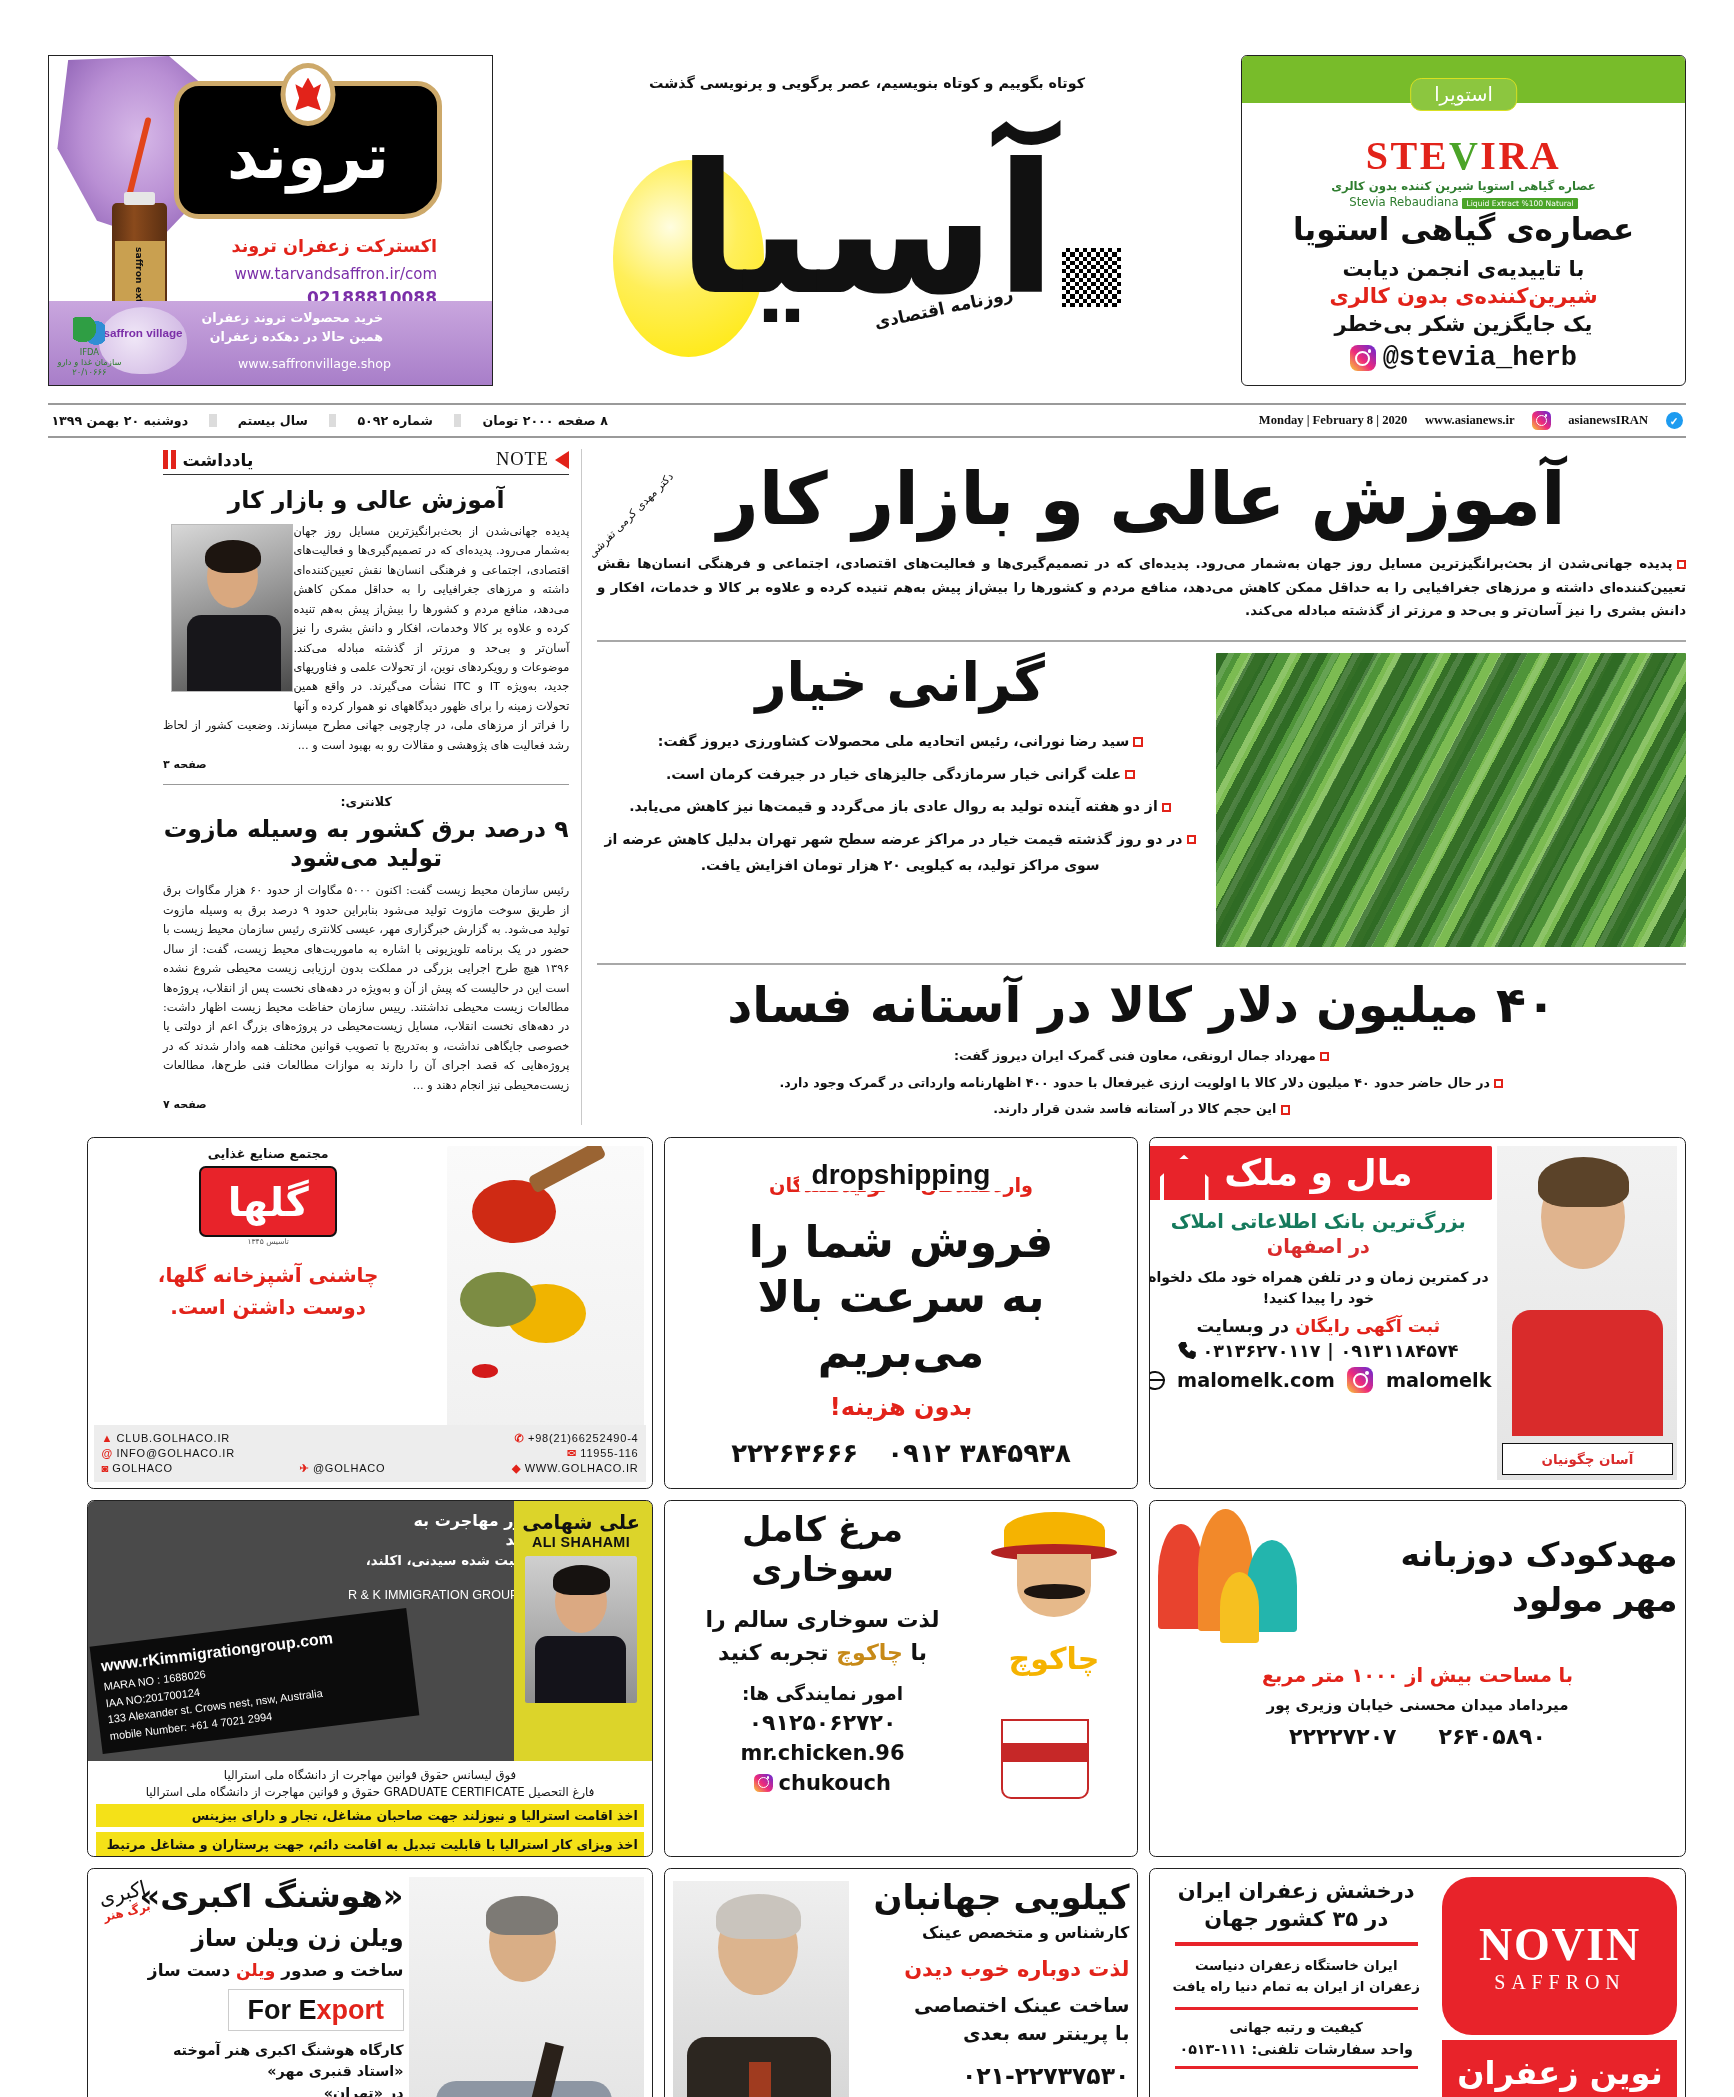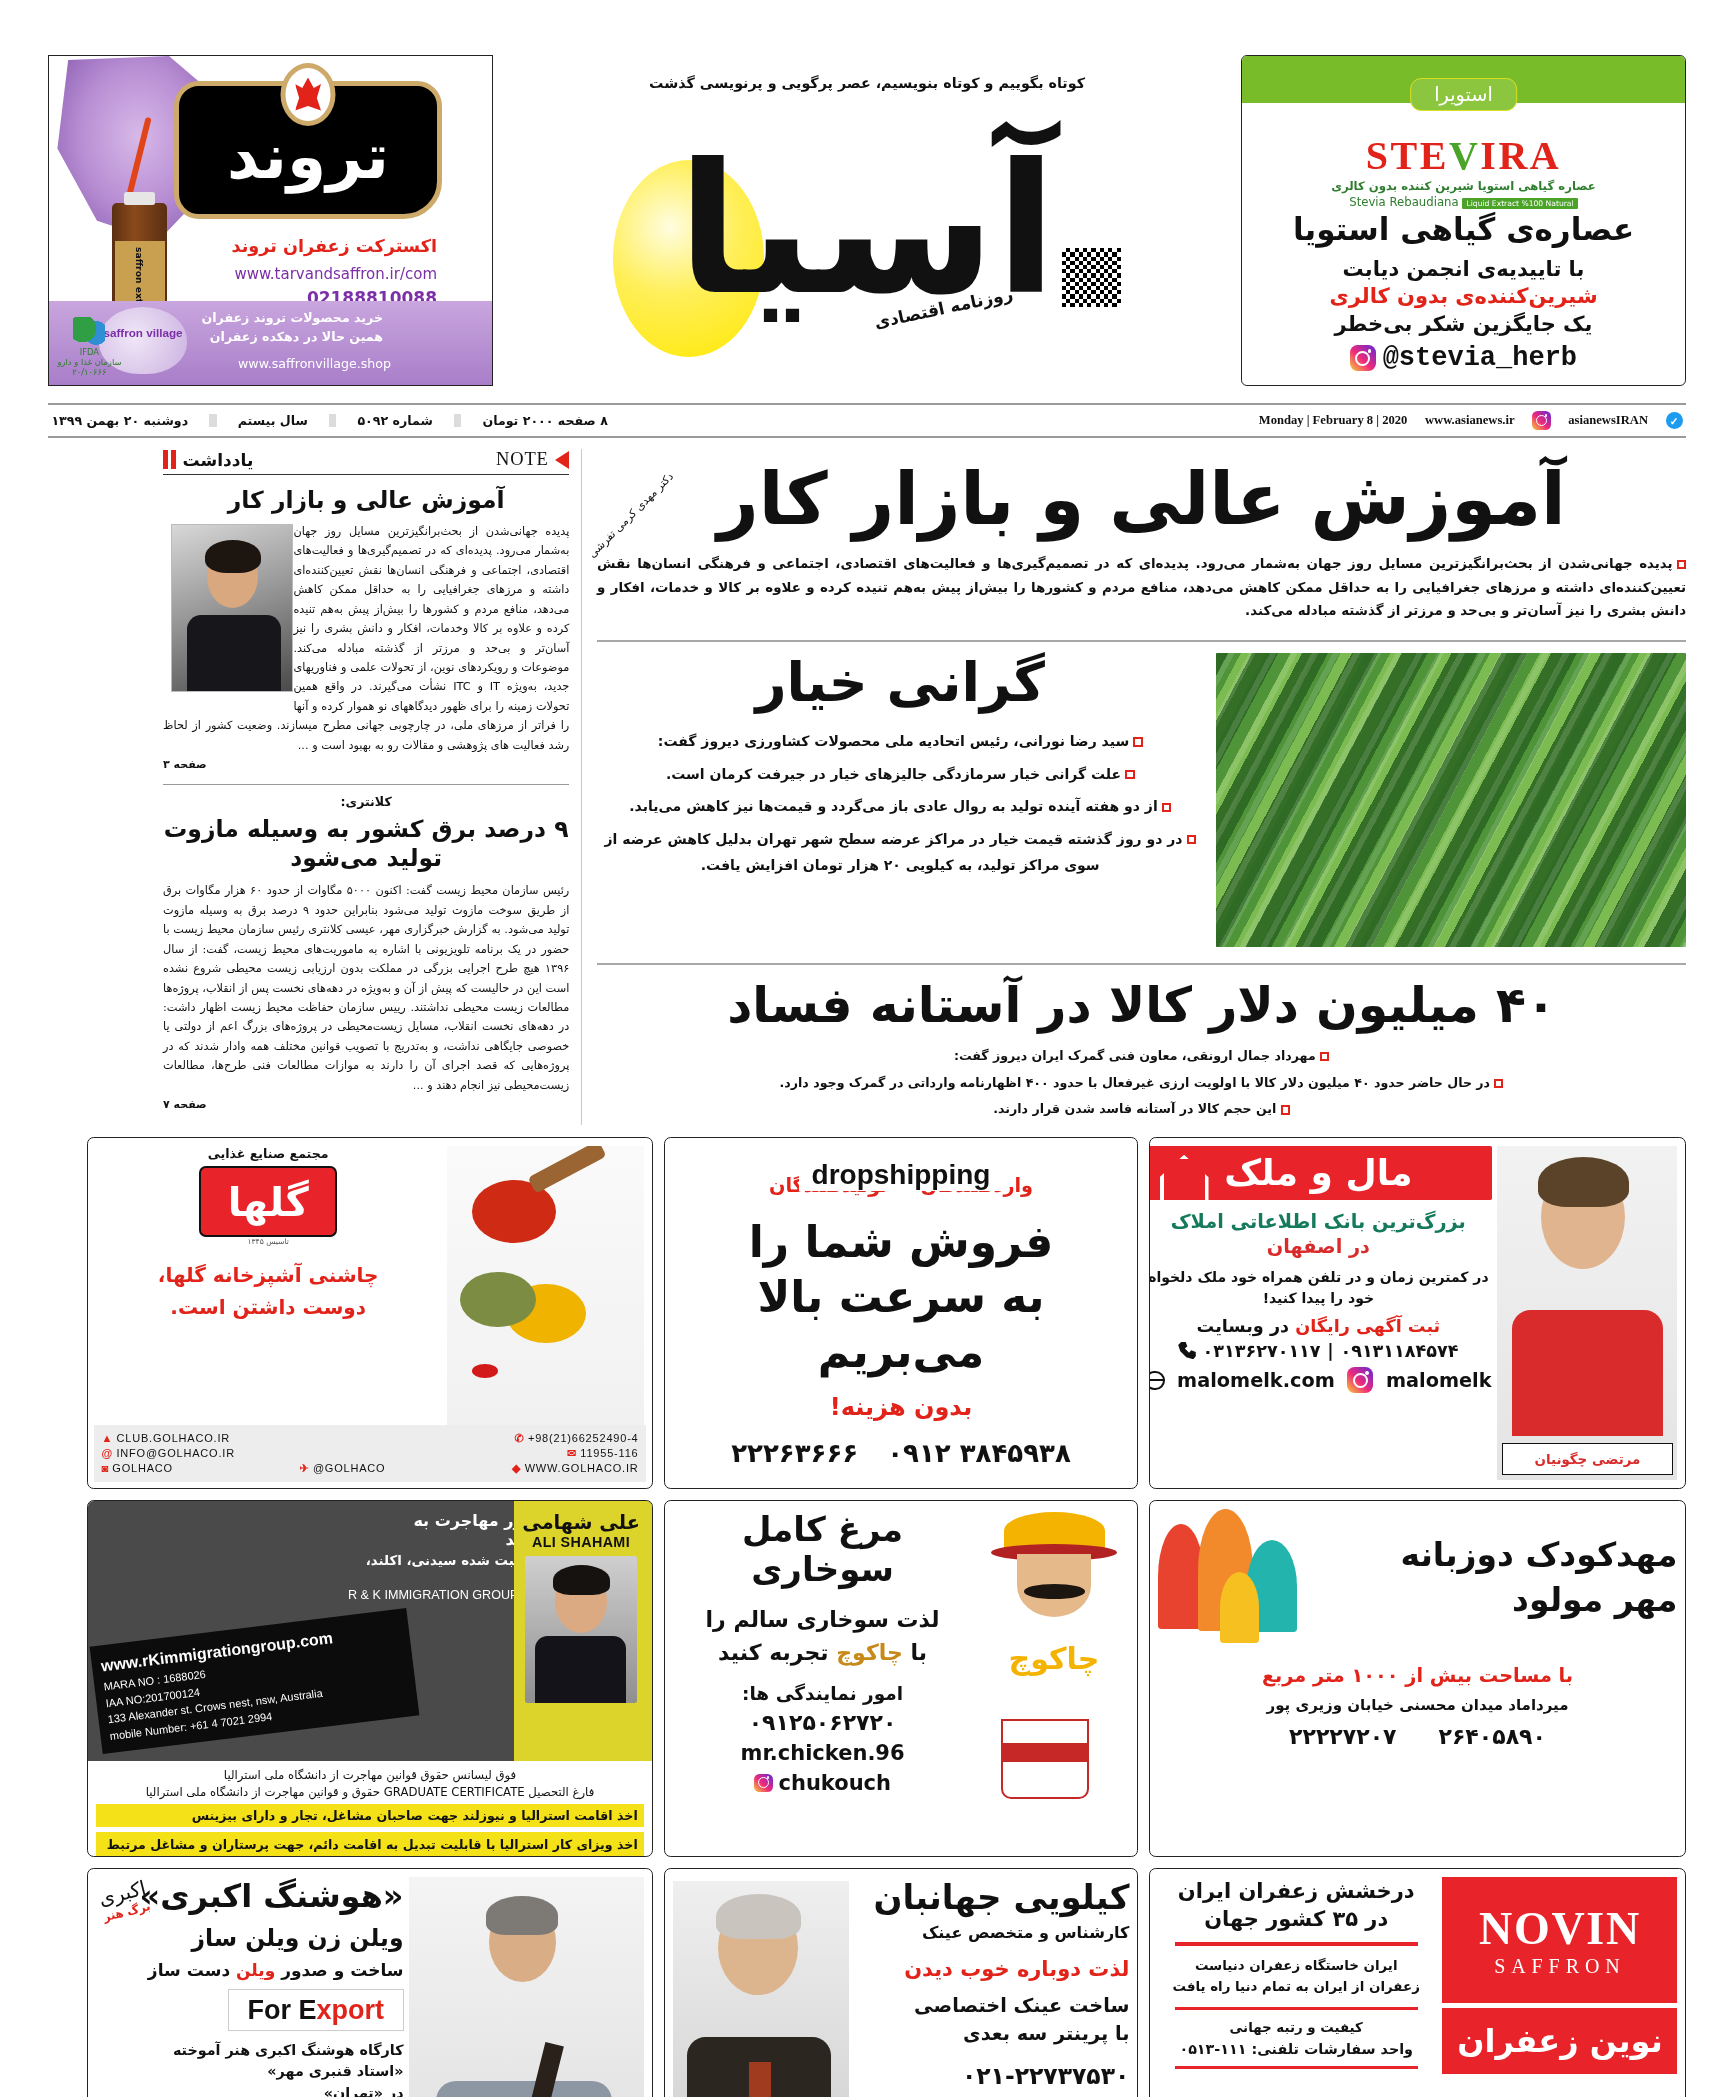--- a/index.html
+++ b/index.html
@@ -311,21 +311,21 @@
               direction:ltr; font-size:11px; line-height:1.5; }
   .im-black .url { font-size:16px; font-weight:bold; }
   .im-white { padding:6.7px 8.4px 0; }
   .im-white .c1 { font-size:11.7px; text-align:center; }
   .im-white .c2 { font-size:11.7px; text-align:center; margin-top:3.4px; }
   .im-bar { background:#f4e118; font-size:12.6px; font-weight:bold; padding:4.2px 5.9px; margin-top:5px; }
 
   
   .nv { display:flex; gap:7.6px; height:100%; }
   .nv-logo { width:235px; flex:none; }
-  .nv-red { background:#e8232a; color:#fff; text-align:center; padding:25px 0; }
+  .nv-red { background:#e8232a; color:#fff; text-align:center; padding:41px 0;border-radius:30px; }
   .nv-red .n1 { font-size:46px; font-weight:bold; font-family:"Liberation Serif",serif;
                 letter-spacing:1.7px; direction:ltr; }
   .nv-red .n2 { font-size:20px; letter-spacing:5.9px; font-family:"Liberation Serif",serif; direction:ltr; }
   .nv-red2 { background:#e8232a; color:#fff; text-align:center; padding:14.3px 0; margin-top:5px;
              font-size:32px; font-weight:bold; }
   .nv-body { flex:1; text-align:center; }
   .nv-h { font-size:21px; font-weight:bold; line-height:1.35; }
   .nv-rule { height:3.4px; background:#e8232a; margin:9.2px 17px; }
   .nv-p { font-size:13.4px; line-height:1.6; font-weight:bold; }
   .nv-q { font-size:13.4px; font-weight:bold; margin-top:4.2px; }
@@ -528,21 +528,21 @@
   </div>
 
   <div class="ads">
 
     <div class="ad h1">
       <div class="mm">
         <div class="mm-photo">
           <span class="shirt"></span>
           <span class="face"></span>
           <span class="hair"></span>
-          <span class="tag">مرتضی چگونیان</span>
+          <span class="tag">آسان چگونیان</span>
         </div>
         <div class="mm-body">
           <div class="mm-logo">
             <span class="house">
                 <i></i>
               </span>
             <span>مال و ملک</span>
           </div>
           <div class="mm-l1"><span>بزرگ‌ترین بانک اطلاعاتی املاک</span><br><b>در اصفهان</b></div>
           <div class="mm-l2">در کمترین زمان و در تلفن همراه خود ملک دلخواه خود را پیدا کنید!</div>

